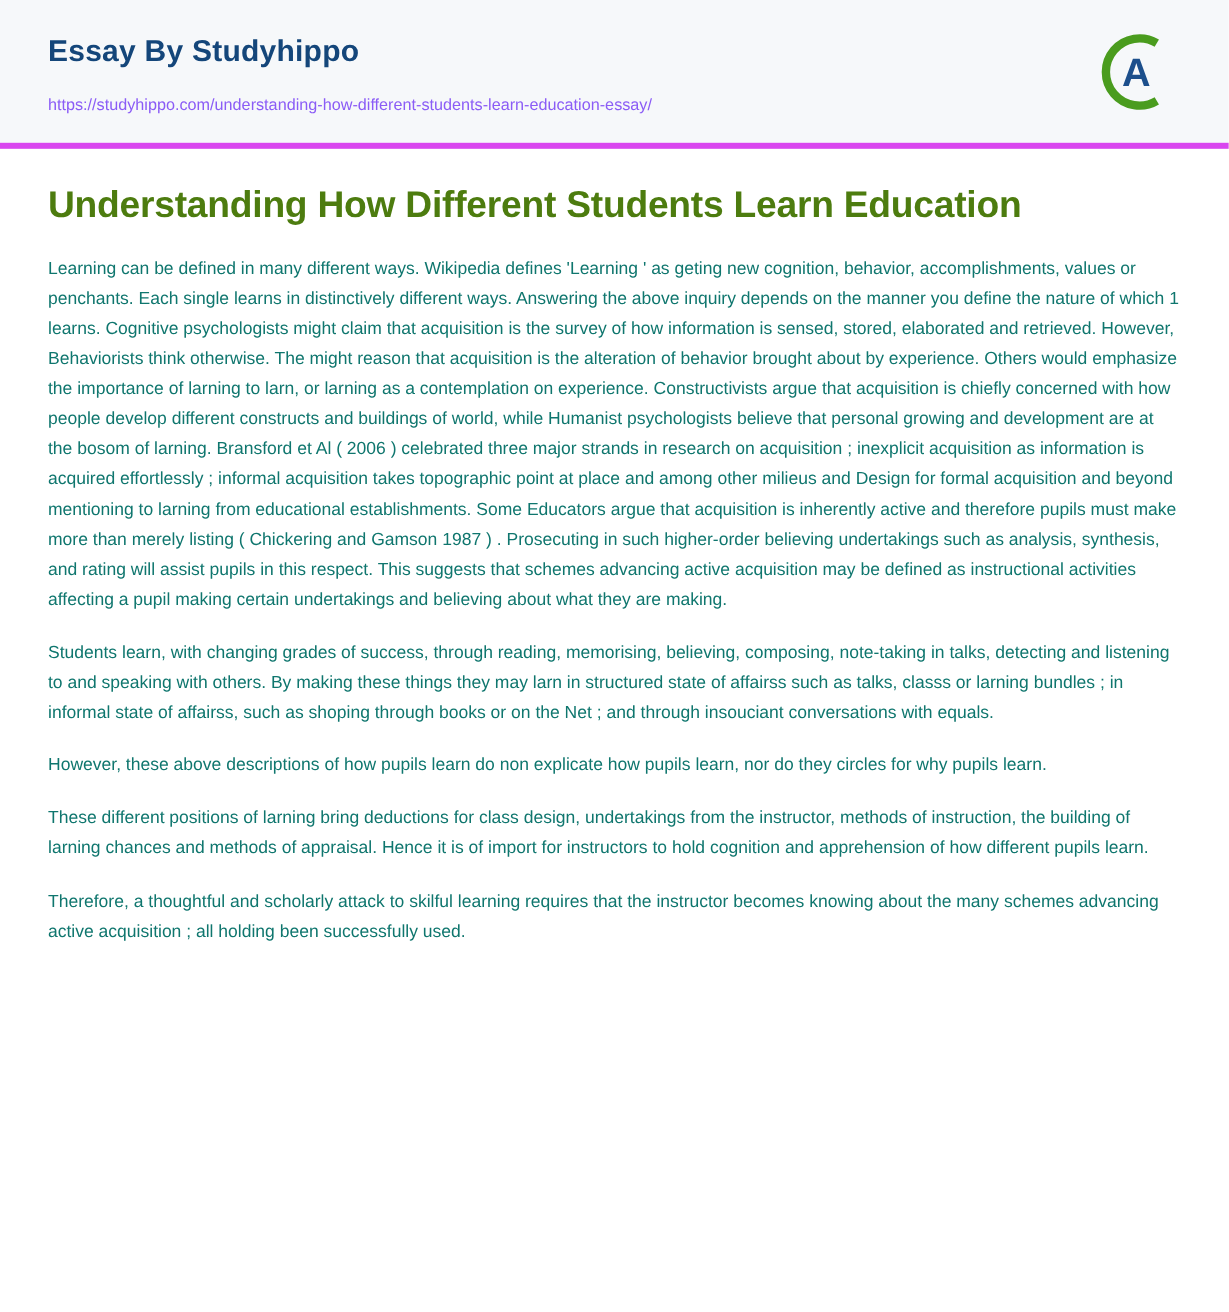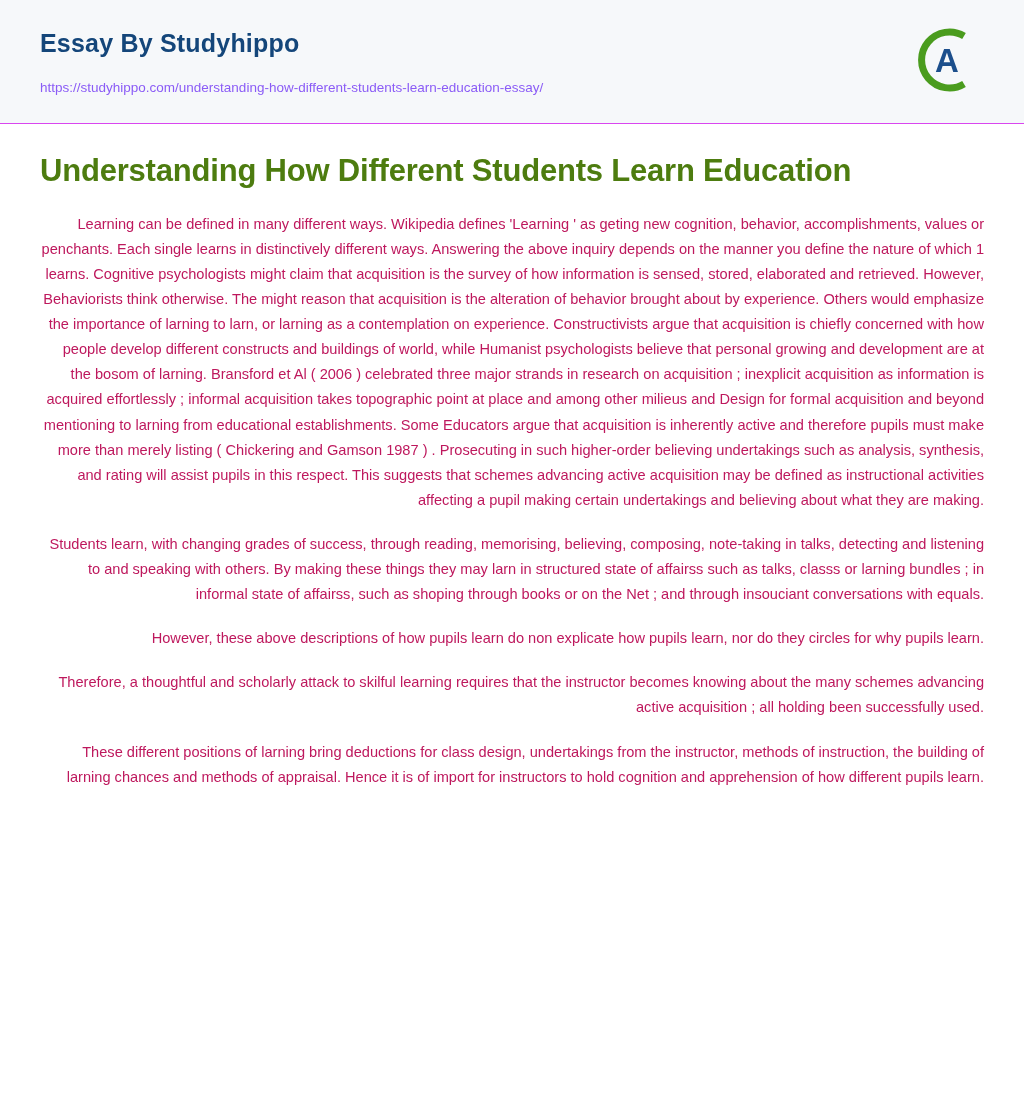--- a/index.html
+++ b/index.html
@@ -13,21 +13,21 @@
     background: #ffffff;
     font-family: "Liberation Sans", sans-serif;
     color: #1c1c1c;
   }
 
   
   .site-header {
     position: relative;
     height: 124px;
     background: #f6f8fa;
-    border-bottom: 1px solid #d946ef;
+    border-bottom: 5px solid #d946ef;
     padding: 30px 40px 0 40px;
   }
   .brand {
     font-size: 25px;
     font-weight: bold;
     color: #14467a;
     letter-spacing: 0.2px;
     margin: 0;
     line-height: 1.1;
   }
@@ -55,23 +55,23 @@
     font-size: 31px;
     line-height: 1.22;
     font-weight: bold;
     color: #4d7c0f;
     margin: 0 0 22px 0;
     letter-spacing: -0.2px;
   }
   .article p {
     font-size: 14.6px;
     line-height: 1.72;
-    color: #be185d;
+    color: #0f766e;
     margin: 0 0 19px 0;
-    text-align: right;
+    text-align: left;
   }
   .article p:last-child { margin-bottom: 0; }
 </style>
 </head>
 <body>
 
 <div class="site-header">
   <div class="brand">
     <span class="brand-essay">Essay By </span><span class="brand-name">Studyhippo</span>
   </div>
@@ -84,15 +84,15 @@
     </svg>
   </div>
 </div>
 
 <div class="article">
   <h1 class="article-title">Understanding How Different Students Learn Education</h1>
 
   <p>Learning can be defined in many different ways. Wikipedia defines 'Learning ' as geting new cognition, behavior, accomplishments, values or penchants. Each single learns in distinctively different ways. Answering the above inquiry depends on the manner you define the nature of which 1 learns. Cognitive psychologists might claim that acquisition is the survey of how information is sensed, stored, elaborated and retrieved. However, Behaviorists think otherwise. The might reason that acquisition is the alteration of behavior brought about by experience. Others would emphasize the importance of larning to larn, or larning as a contemplation on experience. Constructivists argue that acquisition is chiefly concerned with how people develop different constructs and buildings of world, while Humanist psychologists believe that personal growing and development are at the bosom of larning. Bransford et Al ( 2006 ) celebrated three major strands in research on acquisition ; inexplicit acquisition as information is acquired effortlessly ; informal acquisition takes topographic point at place and among other milieus and Design for formal acquisition and beyond mentioning to larning from educational establishments. Some Educators argue that acquisition is inherently active and therefore pupils must make more than merely listing ( Chickering and Gamson 1987 ) . Prosecuting in such higher-order believing undertakings such as analysis, synthesis, and rating will assist pupils in this respect. This suggests that schemes advancing active acquisition may be defined as instructional activities affecting a pupil making certain undertakings and believing about what they are making.</p>
   <p>Students learn, with changing grades of success, through reading, memorising, believing, composing, note-taking in talks, detecting and listening to and speaking with others. By making these things they may larn in structured state of affairss such as talks, classs or larning bundles ; in informal state of affairss, such as shoping through books or on the Net ; and through insouciant conversations with equals.</p>
   <p>However, these above descriptions of how pupils learn do non explicate how pupils learn, nor do they circles for why pupils learn.</p>
+  <p>These different positions of larning bring deductions for class design, undertakings from the instructor, methods of instruction, the building of larning chances and methods of appraisal. Hence it is of import for instructors to hold cognition and apprehension of how different pupils learn.</p>
   <p>Therefore, a thoughtful and scholarly attack to skilful learning requires that the instructor becomes knowing about the many schemes advancing active acquisition ; all holding been successfully used.</p>
-  <p>These different positions of larning bring deductions for class design, undertakings from the instructor, methods of instruction, the building of larning chances and methods of appraisal. Hence it is of import for instructors to hold cognition and apprehension of how different pupils learn.</p>
 </div>
 
 </body></html>

